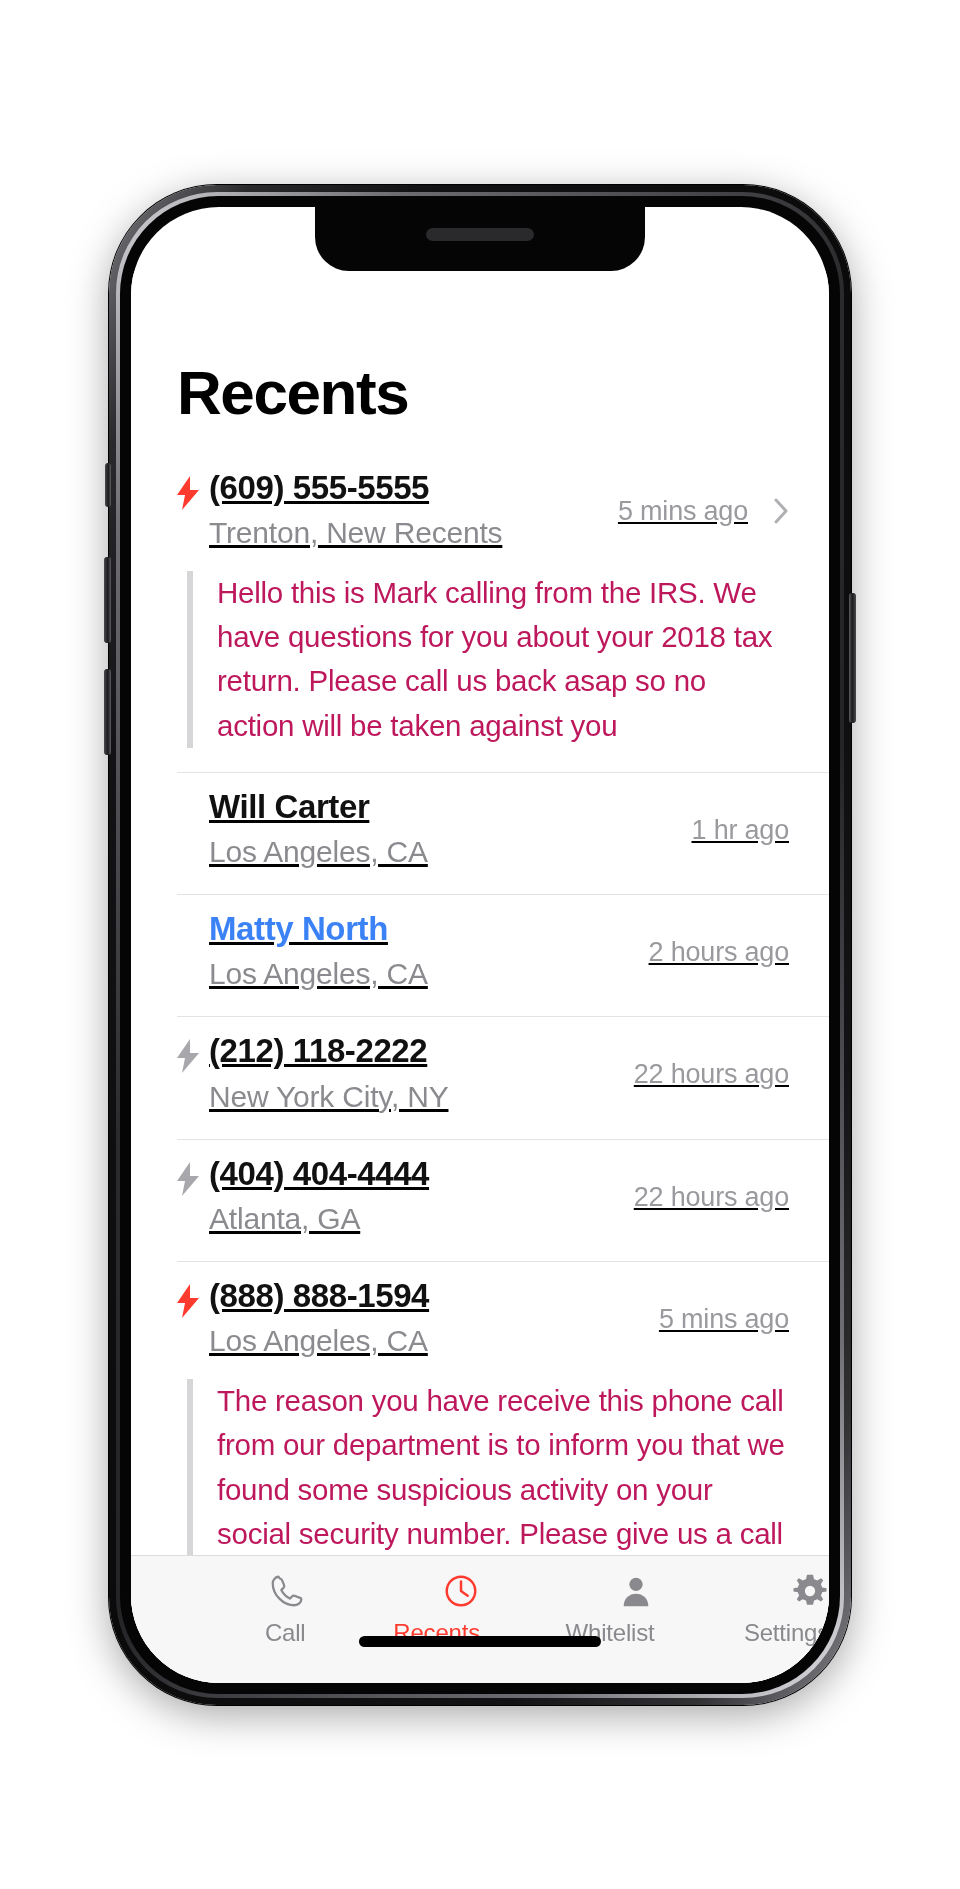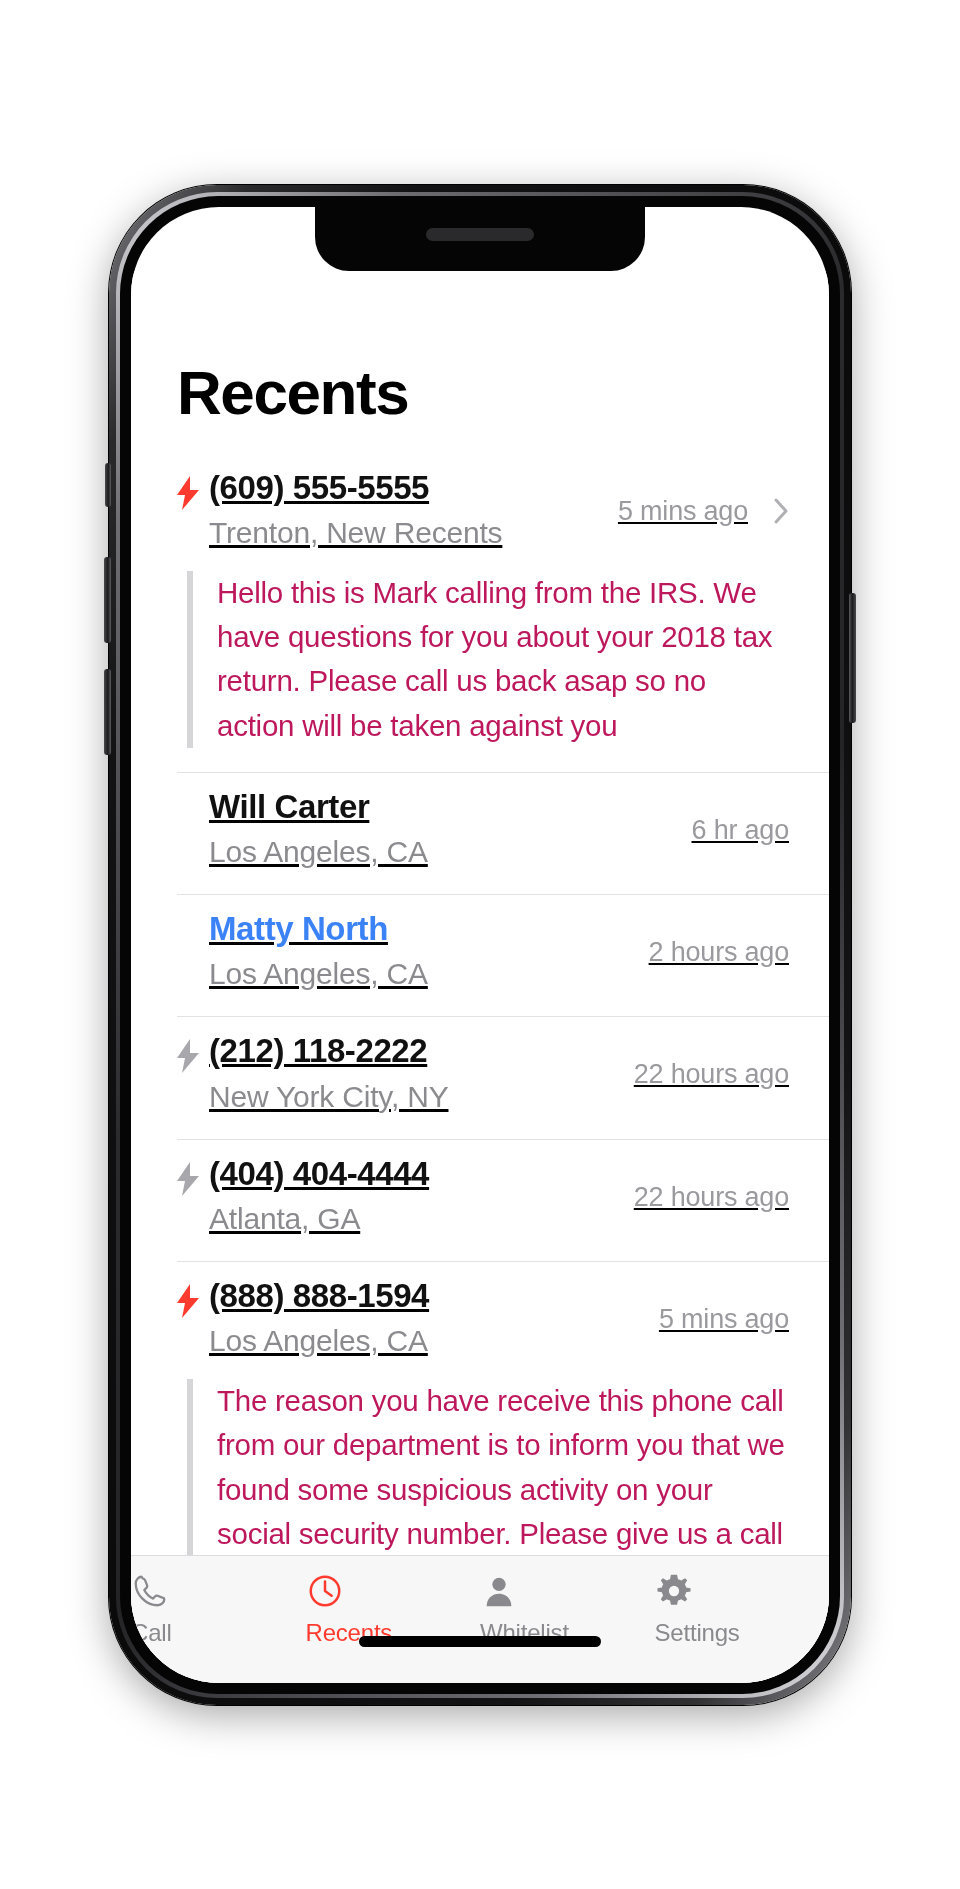--- a/index.html
+++ b/index.html
@@ -163,21 +163,21 @@
 
   
   .tabbar {
     height: 128px; background: #f7f7f7;
     border-top: 1px solid #dcdcde;
     display: flex; align-items: flex-start;
     padding-top: 14px;
   }
   .tab {
     flex: 1; display: flex; flex-direction: column;
-    align-items: flex-start; gap: 7px;
+    align-items: flex-end; gap: 7px;
   }
   .tab-ico { height: 42px; display: flex; align-items: center; }
   .tab-label {
     font-size: 24px; color: #8a8a8e; letter-spacing: -.2px;
   }
   .tab.active .tab-label { color: #ff3b30; }
 
   .home-indicator {
     position: absolute; bottom: 36px; left: 50%;
     transform: translateX(-50%);
@@ -259,21 +259,21 @@
             </div>
 
             <div class="call-item">
               <div class="call-head">
                 <span class="bolt spacer"></span>
                 <div class="head-main">
                   <div class="call-name">Will Carter</div>
                   <div class="call-loc">Los Angeles, CA</div>
                 </div>
                 <div class="call-meta">
-                  <span class="call-time">6 hr ago</span>
+                  <span class="call-time">1 hr ago</span>
                 </div>
               </div>
               <div class="row-sep left"></div>
               <div class="row-sep right" style="margin-top:-1px"></div>
             </div>
 
             <div class="call-item">
               <div class="call-head">
                 <span class="bolt spacer"></span>
                 <div class="head-main">

